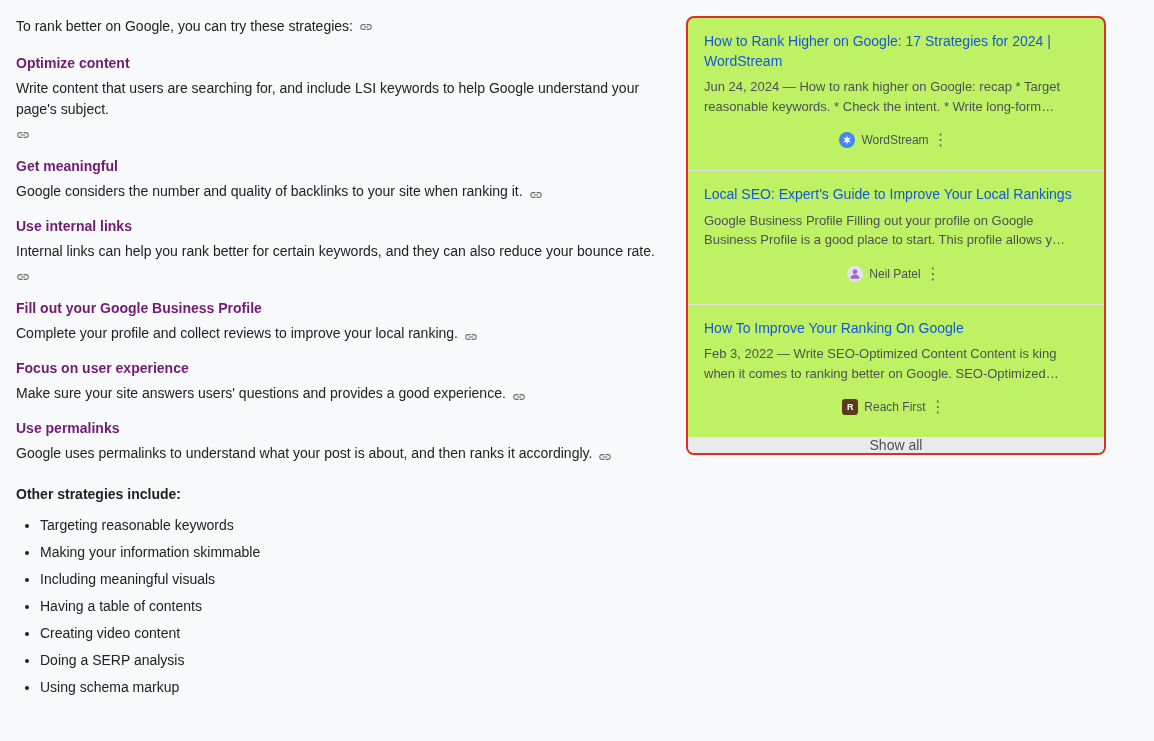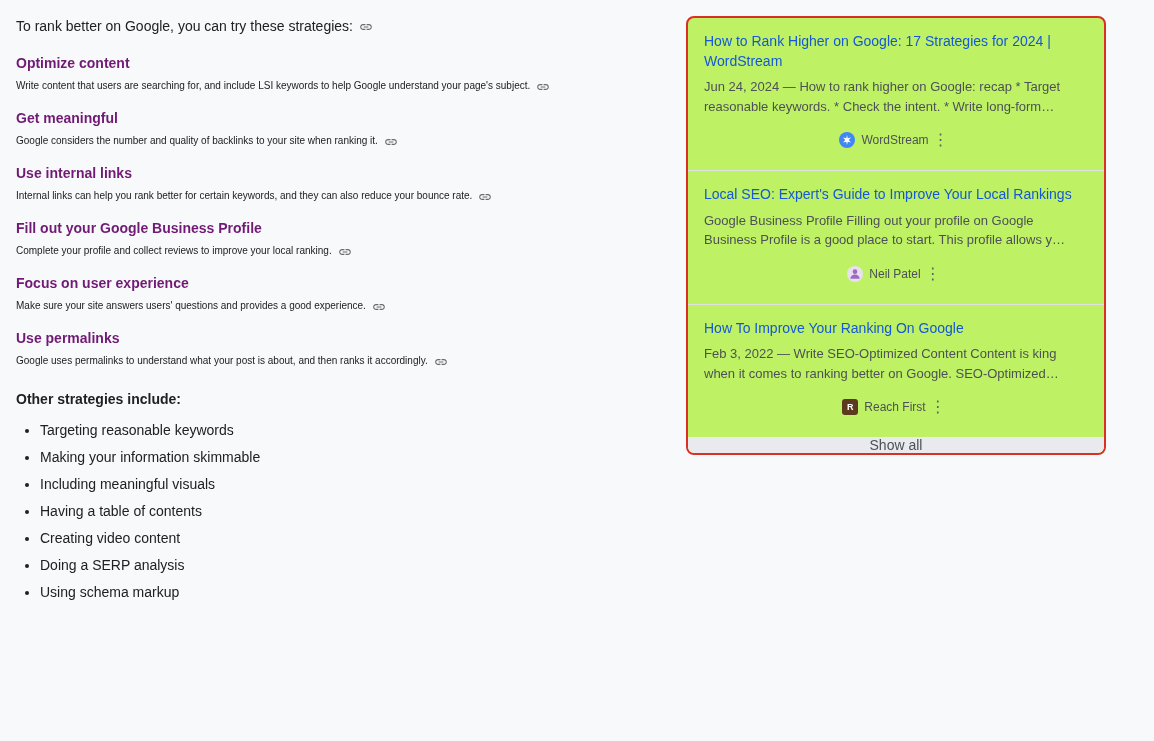--- a/index.html
+++ b/index.html
@@ -49,25 +49,25 @@
       fill: #6b6b6b;
     }
     .strategy-heading {
       font-weight: bold;
       font-size: 14px;
       color: #701a75;
       margin-bottom: 4px;
       margin-top: 14px;
     }
     .strategy-desc {
-      font-size: 10px;
+      font-size: 14px;
       color: #202124;
       margin-bottom: 2px;
       display: flex;
-      align-items: flex-start;
+      align-items: flex-end;
       gap: 6px;
       flex-wrap: wrap;
     }
     .strategy-desc .link-icon {
       margin-top: 2px;
       flex-shrink: 0;
     }
     .other-strategies {
       margin-top: 20px;
       font-weight: bold;

